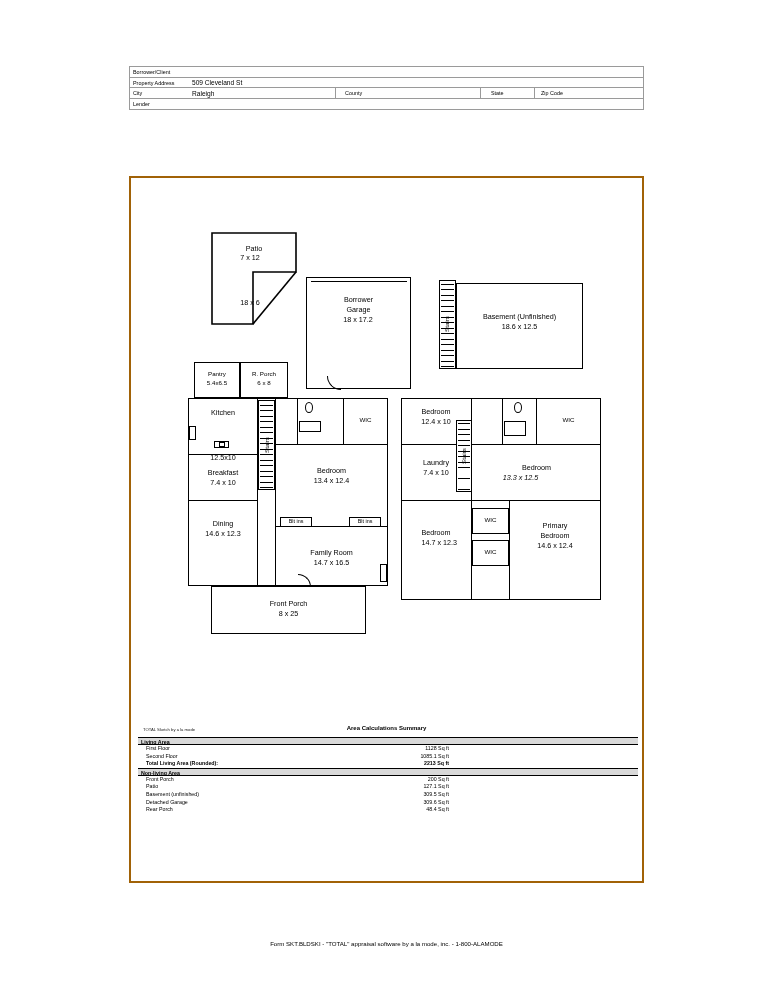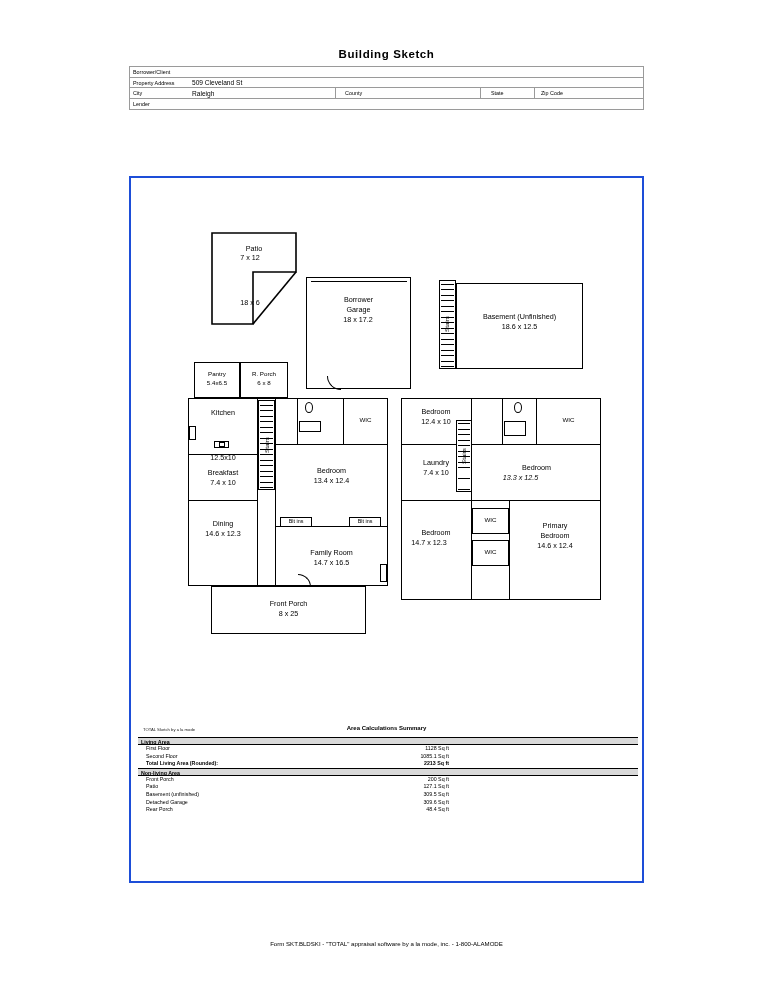--- a/index.html
+++ b/index.html
@@ -71,21 +71,21 @@
     background: #9a9a9a;
   }
 
   
   .sketch-frame {
     position: absolute;
     left: 129px;
     top: 176px;
     width: 515px;
     height: 707px;
-    border: 2px solid #1d4ed8;
+    border: 2px solid #a16207;
     box-sizing: border-box;
     background: #fff;
   }
 
   
   .room {
     position: absolute;
     border: 1.3px solid #000;
     box-sizing: border-box;
     background: #fff;
@@ -217,21 +217,20 @@
     text-align: center;
     font-size: 6.1px;
     color: #000;
   }
 </style>
 </head>
 <body>
 
 <div class="page">
 
-  <div class="doc-title">Building Sketch</div>
 
   <div class="hdr">
     <div class="hdr-row">
       <span class="hdr-lbl" style="left:3px;">Borrower/Client</span>
       <span class="hdr-val" style="left:62px;"></span>
     </div>
     <div class="hdr-row">
       <span class="hdr-lbl" style="left:3px;">Property Address</span>
       <span class="hdr-val" style="left:62px;">509 Cleveland St</span>
     </div>
@@ -360,21 +359,21 @@
 
     <div class="hline" style="left:340px;top:322px;width:130px;"></div>
     <div class="lbl" style="left:341px;top:285px;width:129px;">Bedroom</div>
     <div class="lbl" style="left:325px;top:295px;width:129px;font-style:italic;">13.3 x 12.5</div>
 
     <div class="hline" style="left:270px;top:322px;width:70px;"></div>
     <div class="lbl" style="left:270px;top:280px;width:70px;">Laundry</div>
     <div class="lbl" style="left:270px;top:290px;width:70px;">7.4 x 10</div>
 
     <div class="lbl" style="left:270px;top:350px;width:70px;">Bedroom</div>
-    <div class="lbl" style="left:270px;top:360px;width:56px;">14.7 x 12.3</div>
+    <div class="lbl" style="left:270px;top:360px;width:56px;text-align:right;">14.7 x 12.3</div>
 
     <div class="room thin" style="left:341px;top:330px;width:37px;height:26px;"></div>
     <div class="lbl sm" style="left:341px;top:338px;width:37px;">WIC</div>
     <div class="room thin" style="left:341px;top:362px;width:37px;height:26px;"></div>
     <div class="lbl sm" style="left:341px;top:370px;width:37px;">WIC</div>
 
     <div class="vline2" style="left:378px;top:322px;height:100px;"></div>
     <div class="lbl" style="left:378px;top:343px;width:92px;">Primary</div>
     <div class="lbl" style="left:378px;top:353px;width:92px;">Bedroom</div>
     <div class="lbl" style="left:378px;top:363px;width:92px;">14.6 x 12.4</div>

